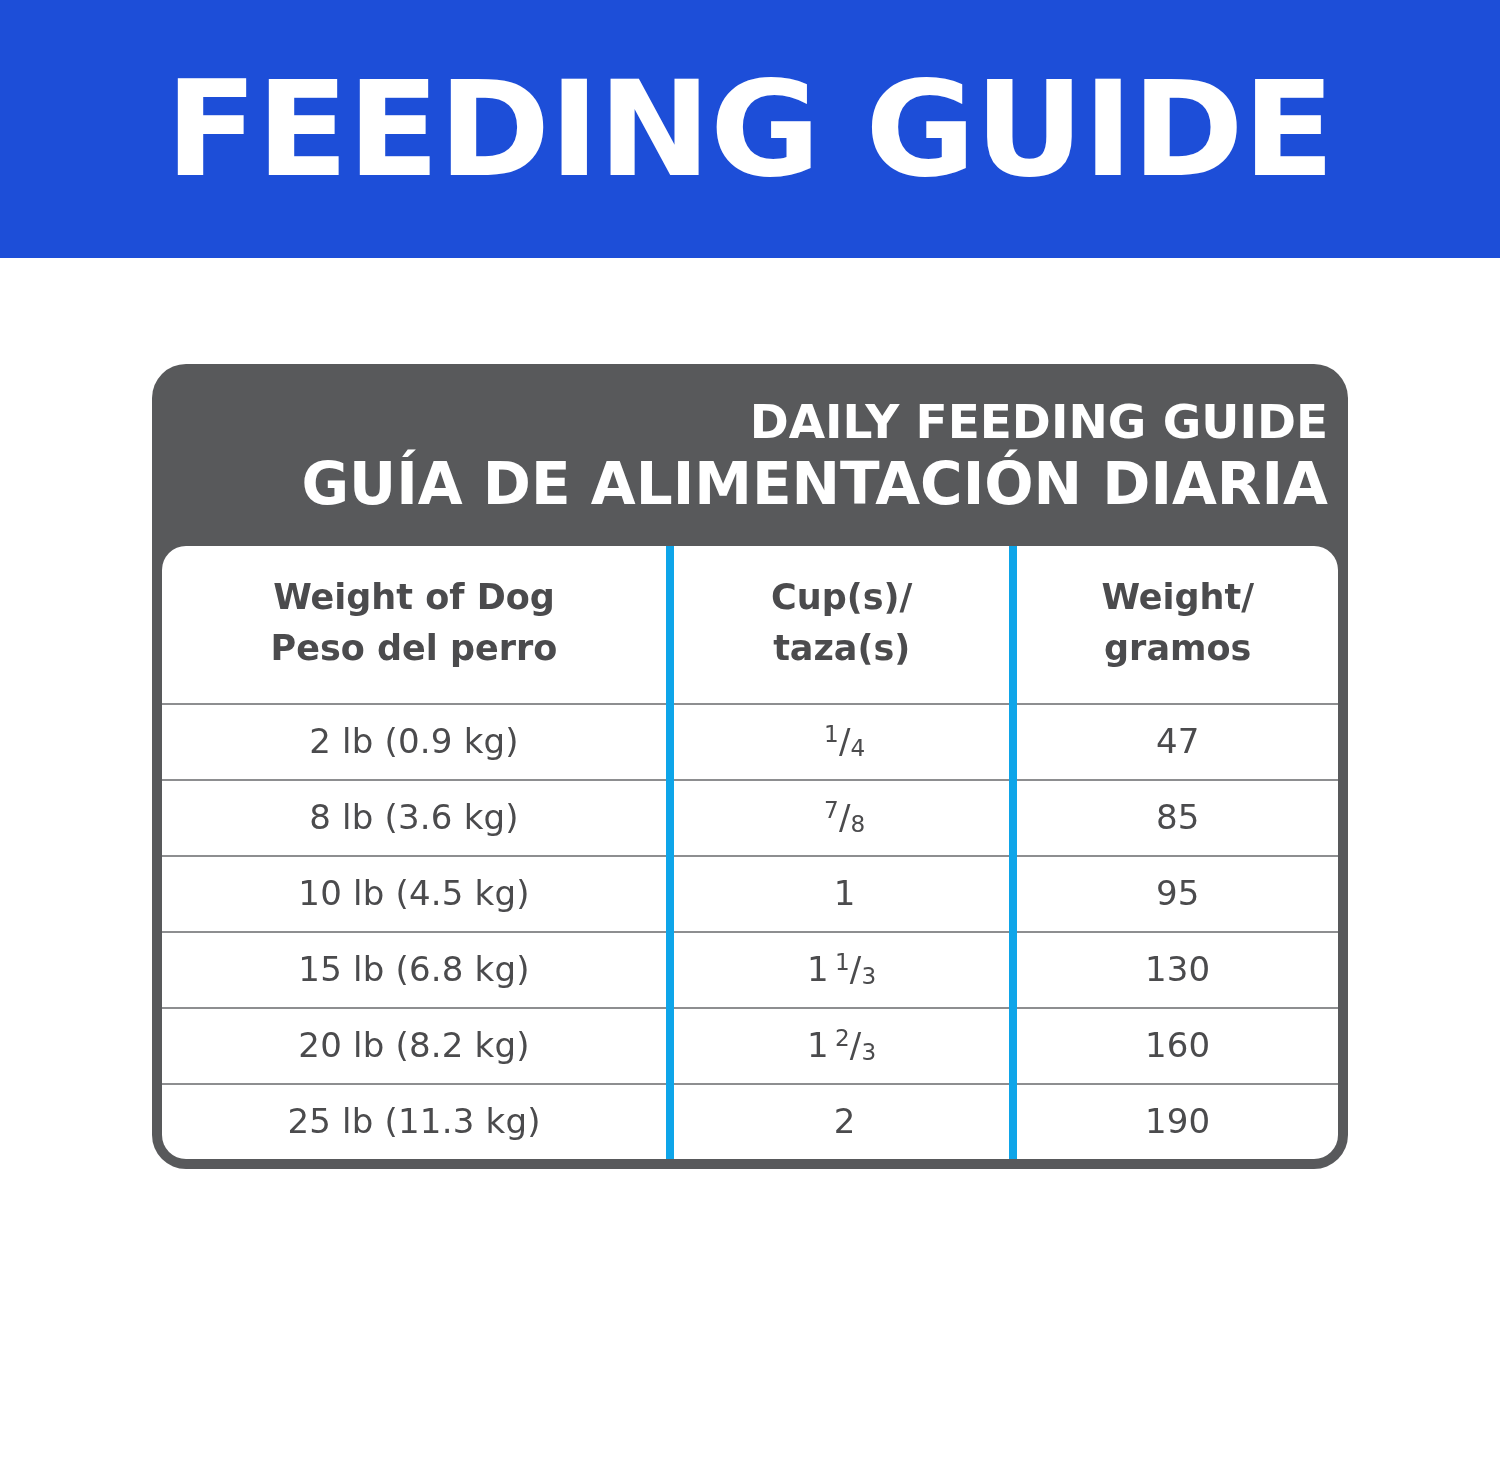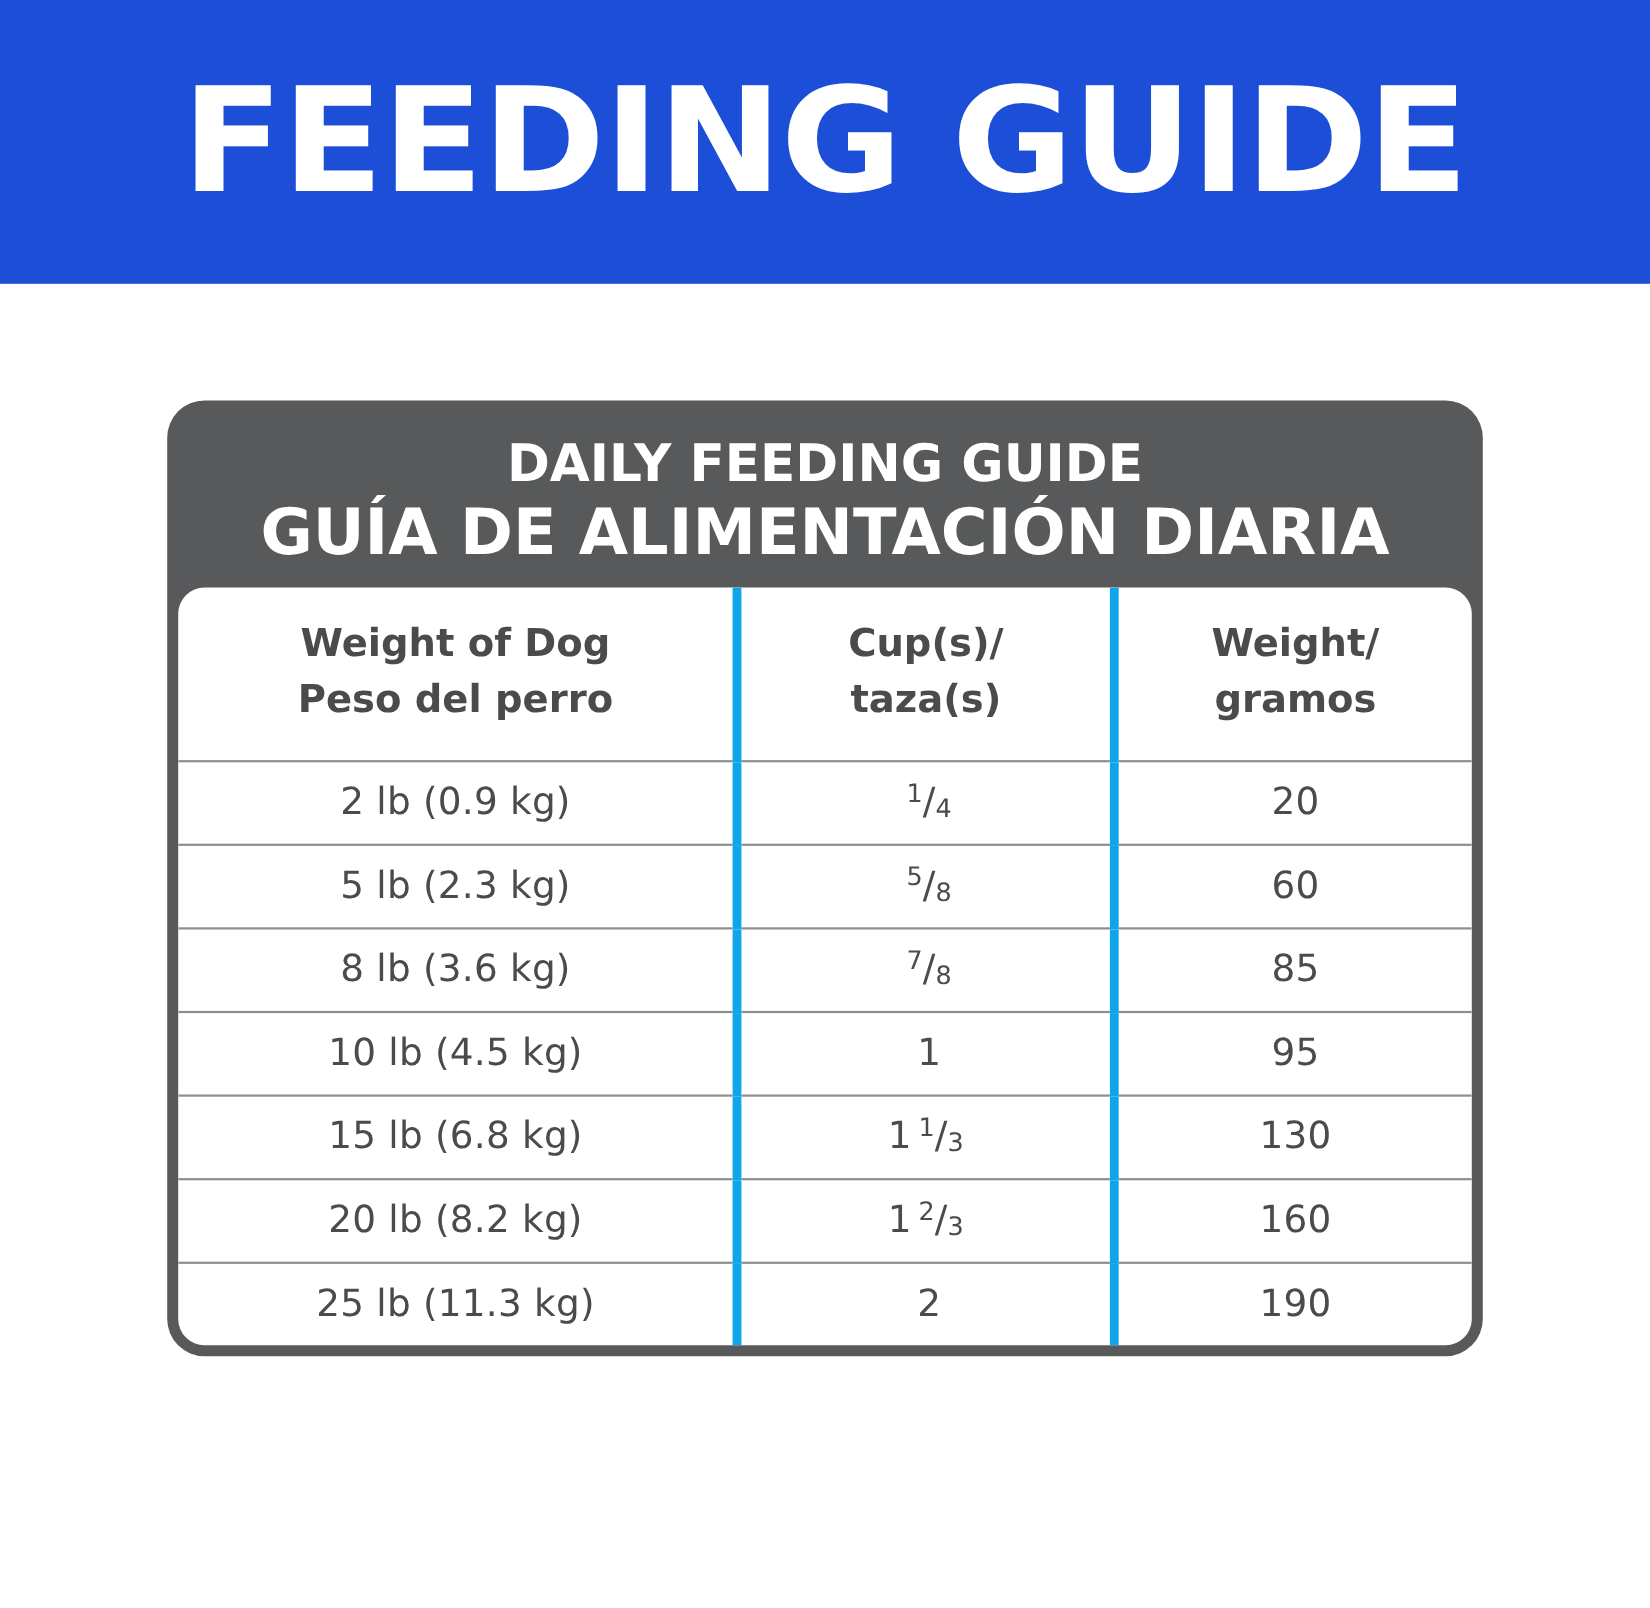--- a/index.html
+++ b/index.html
@@ -46,22 +46,22 @@
     left: 152px;
     top: 106px;
     width: 1196px;
     background: #58595b;
     border-radius: 34px;
     box-sizing: border-box;
     padding: 0;
     overflow: hidden;
   }
   .card-header {
-    padding: 30px 20px 14px 20px;
-    text-align: center;
+    padding: 30px 20px 26px 20px;
+    text-align: right;
   }
   .card-header .line {
     color: #ffffff;
     font-family: "DejaVu Sans", sans-serif;
     font-weight: bold;
     font-size: 47px;
     line-height: 1.2;
     letter-spacing: 0px;
     white-space: nowrap;
   }
@@ -180,30 +180,23 @@
             </th>
           </tr>
         </thead>
         <tbody>
 
           <tr>
             <td>2 lb (0.9 kg)</td>
             <td>
               <span class="whole"></span><span class="frac"><sup>1</sup><span class="slash">/</span><sub>4</sub></span><span></span>
             </td>
-            <td>20</td>
-          </tr>
-
-          <tr>
-            <td>5 lb (2.3 kg)</td>
-            <td>
-              <span class="whole"></span><span class="frac"><sup>5</sup><span class="slash">/</span><sub>8</sub></span><span></span>
-            </td>
-            <td>60</td>
-          </tr>
+            <td>47</td>
+          </tr>
+
 
           <tr>
             <td>8 lb (3.6 kg)</td>
             <td>
               <span class="whole"></span><span class="frac"><sup>7</sup><span class="slash">/</span><sub>8</sub></span><span></span>
             </td>
             <td>85</td>
           </tr>
 
           <tr>

